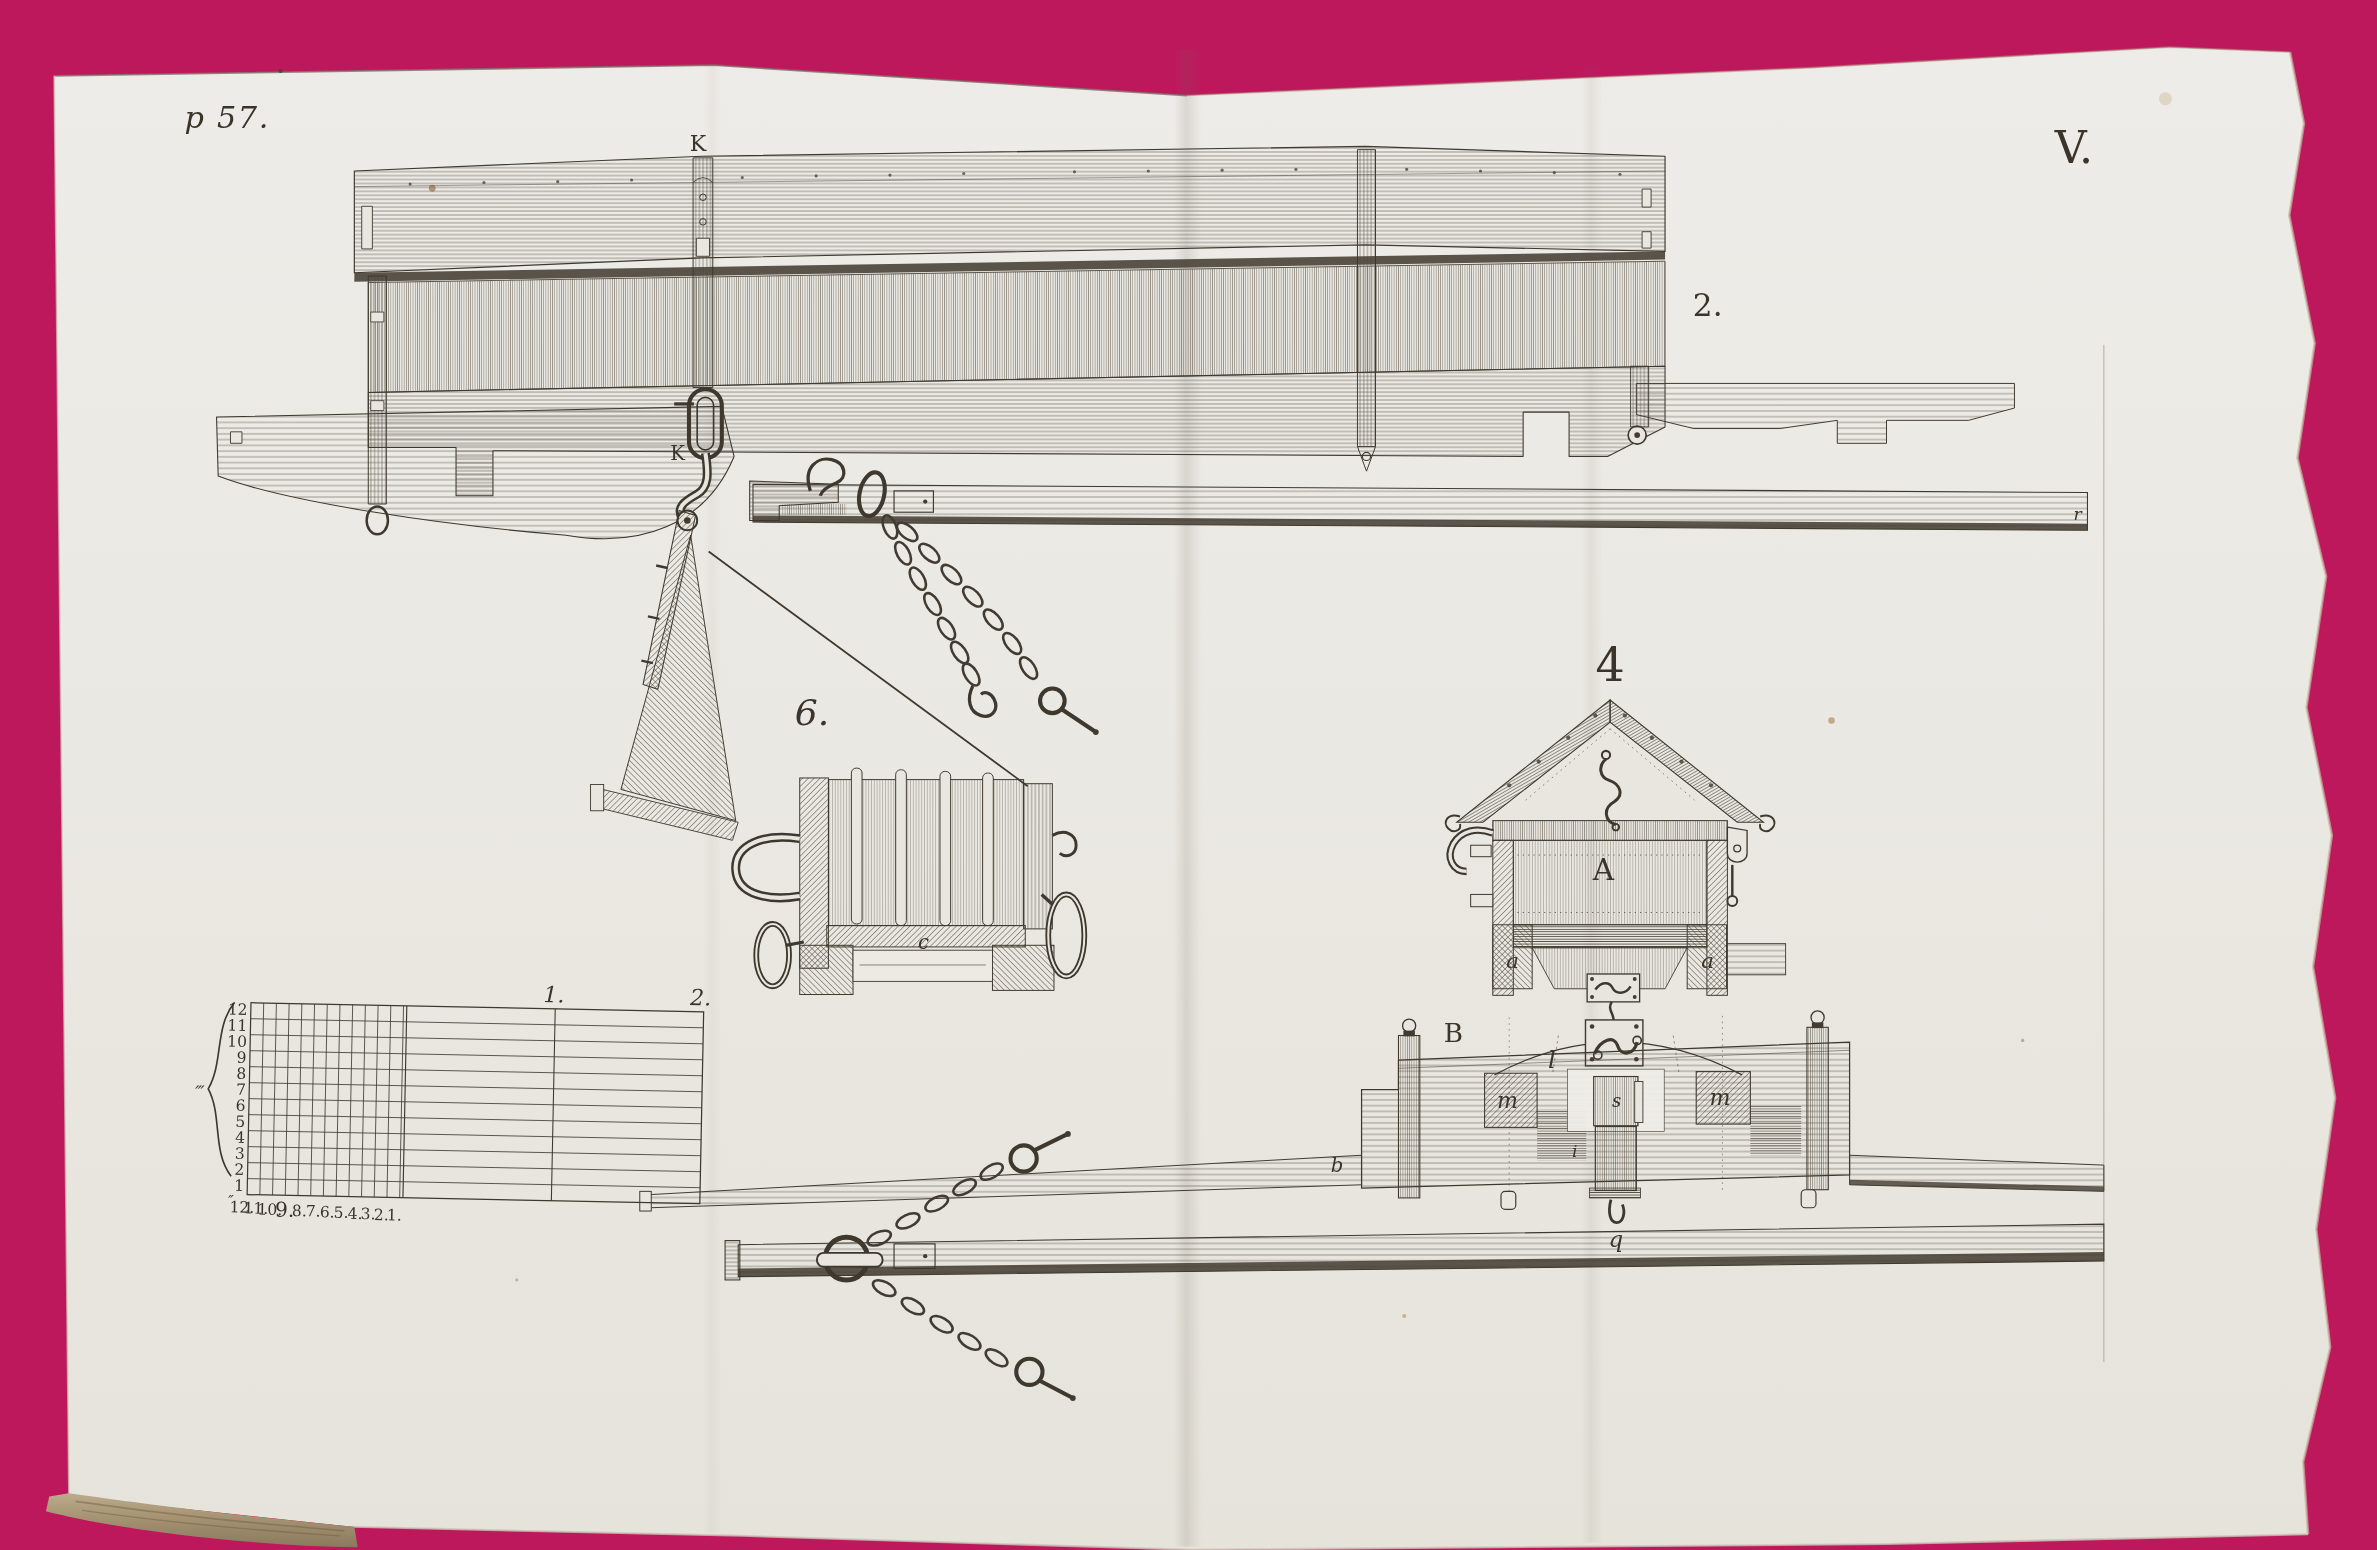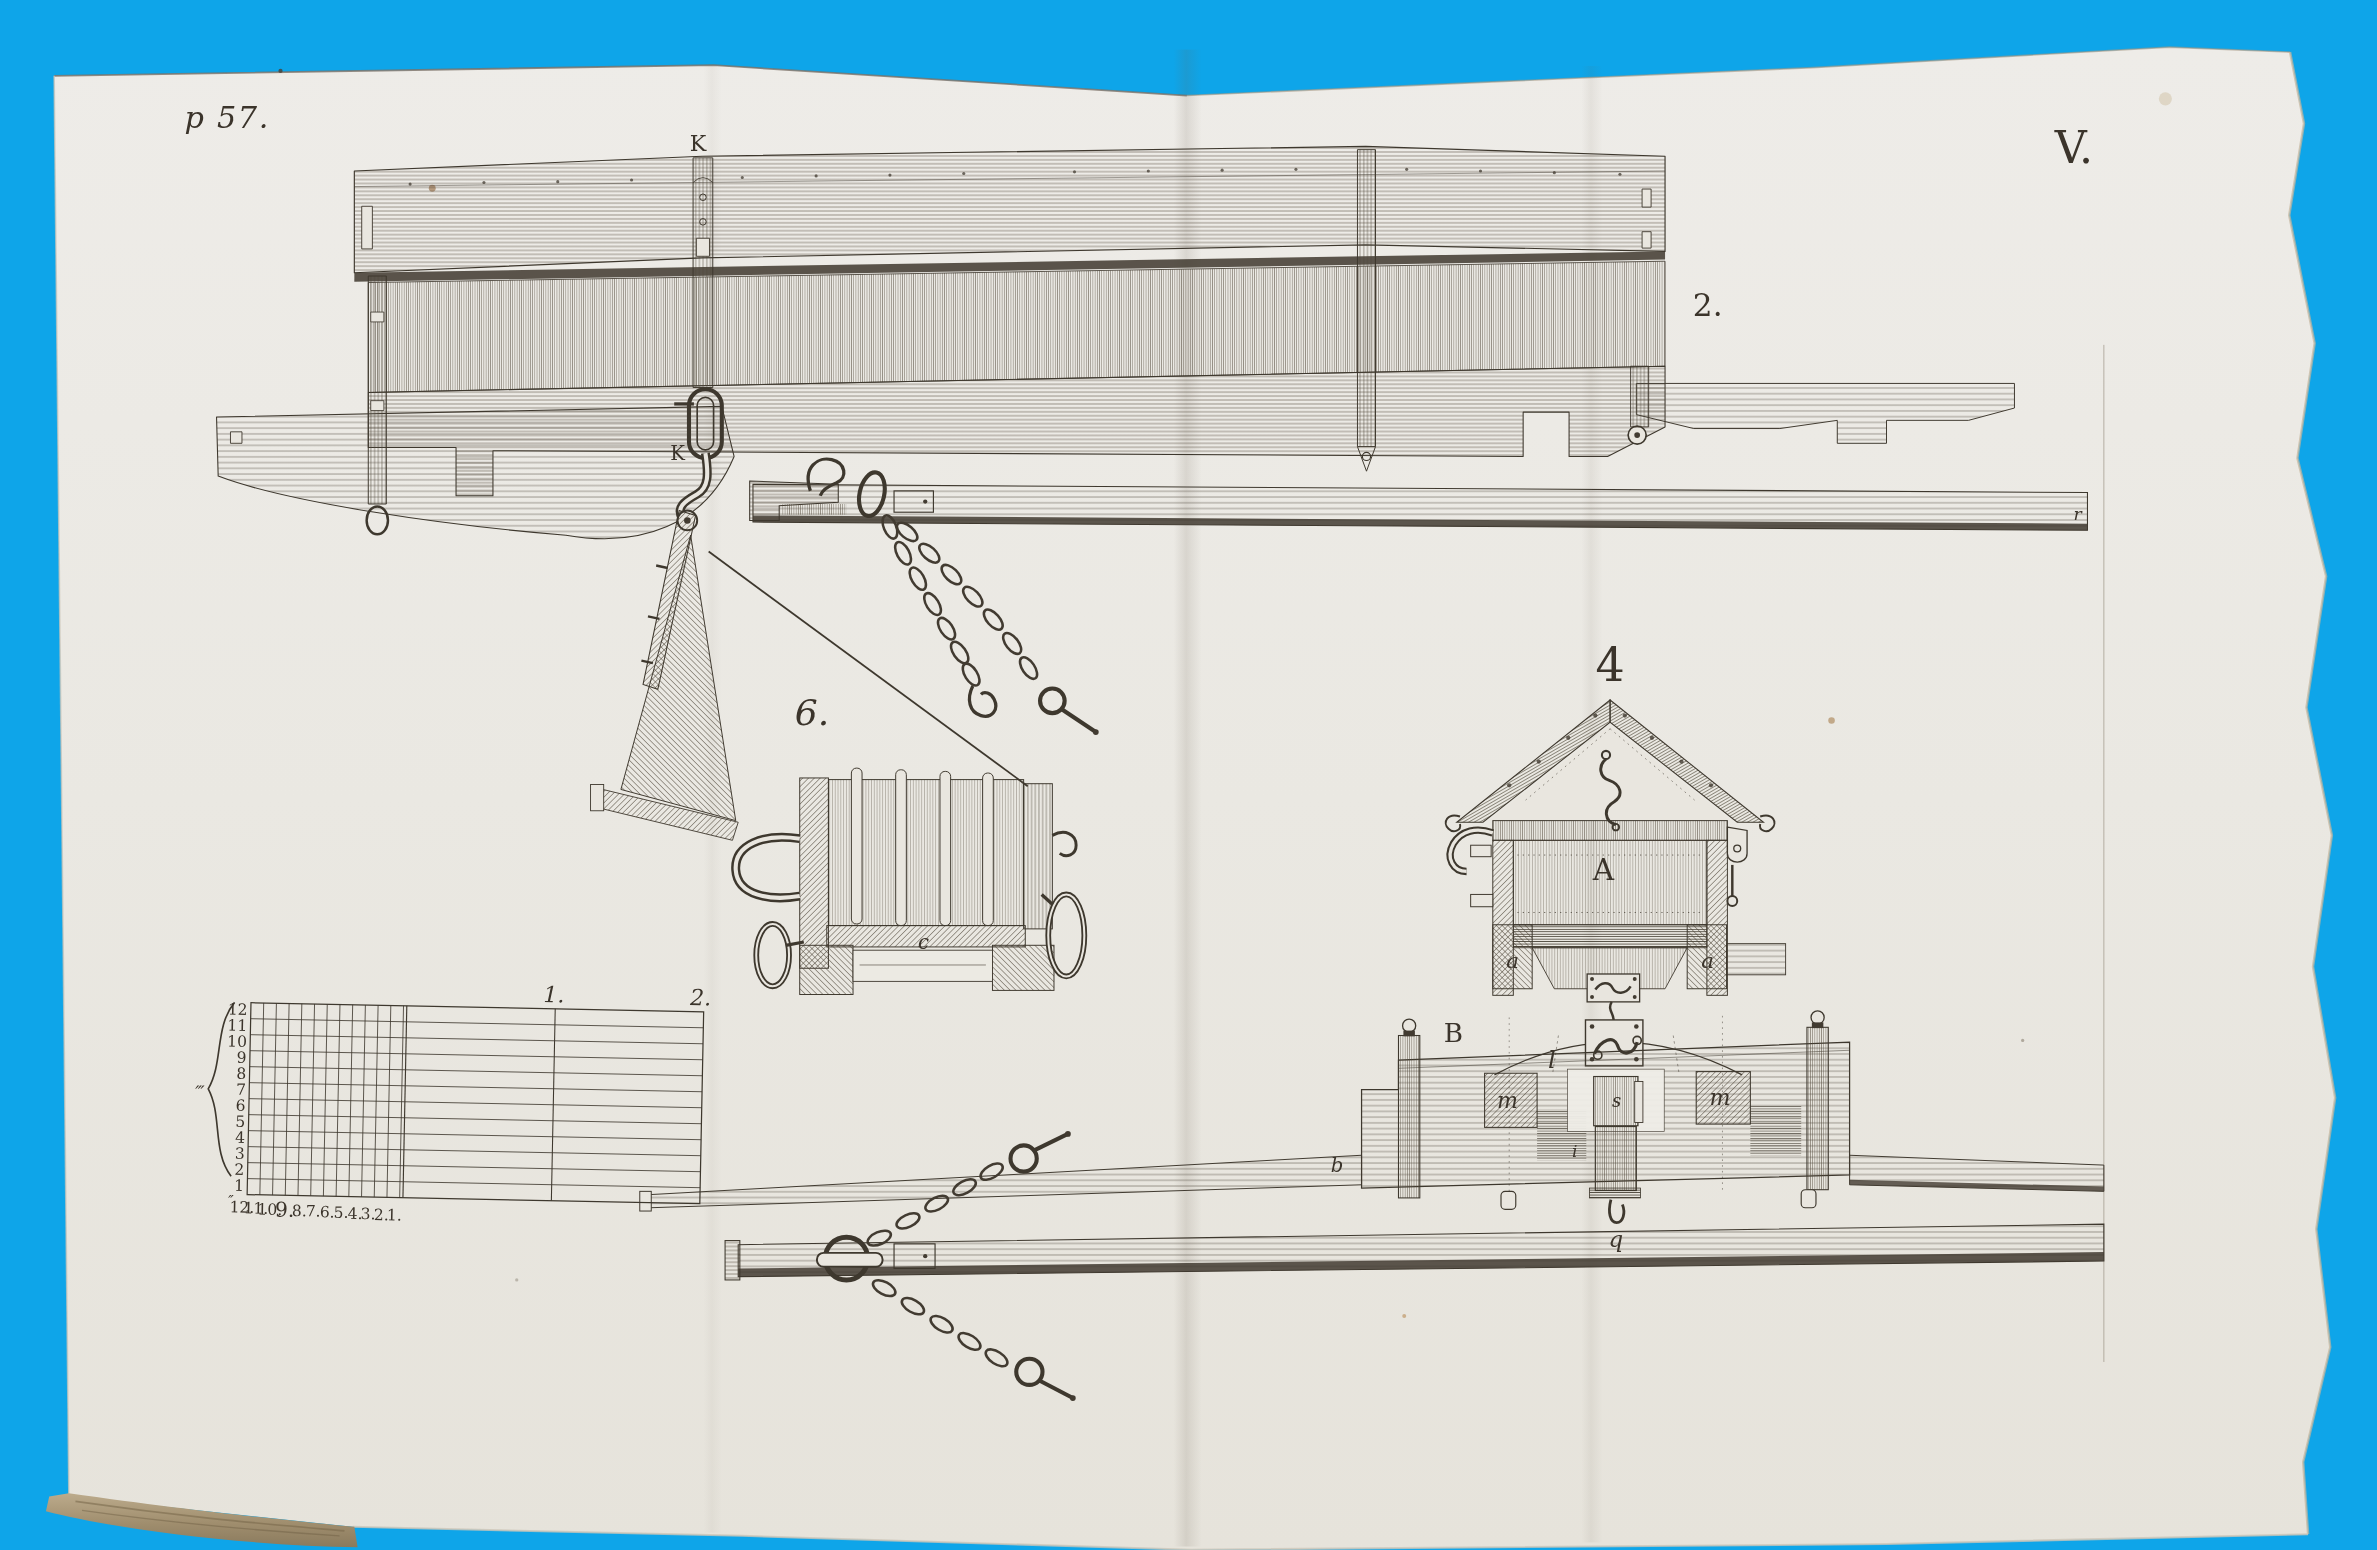--- a/index.html
+++ b/index.html
@@ -1,16 +1,16 @@
 <!DOCTYPE html>
 <html style="font-size:13px"><head>
 <meta charset="utf-8">
 <style>
   html,body{margin:0;padding:0;background:#ffffff;}
-  .stage{position:relative;width:2377px;height:1551px;background:#0ea5e9;overflow:hidden;}
+  .stage{position:relative;width:2377px;height:1551px;background:#be185d;overflow:hidden;}
   svg{position:absolute;left:0;top:0;}
   text{fill:#3b342b;font-family:"DejaVu Serif", serif;}
   .it{font-style:italic;}
 </style>
 </head>
 <body>
 
 <div class="stage">
 <svg width="2377" height="1551" viewBox="0 0 2898 1890">
   <defs>

